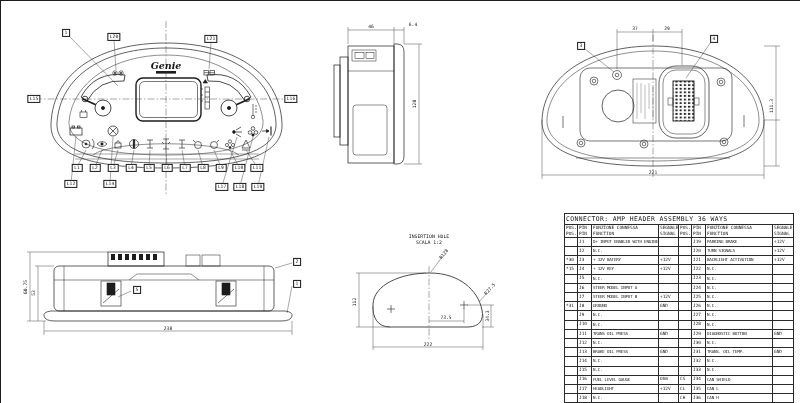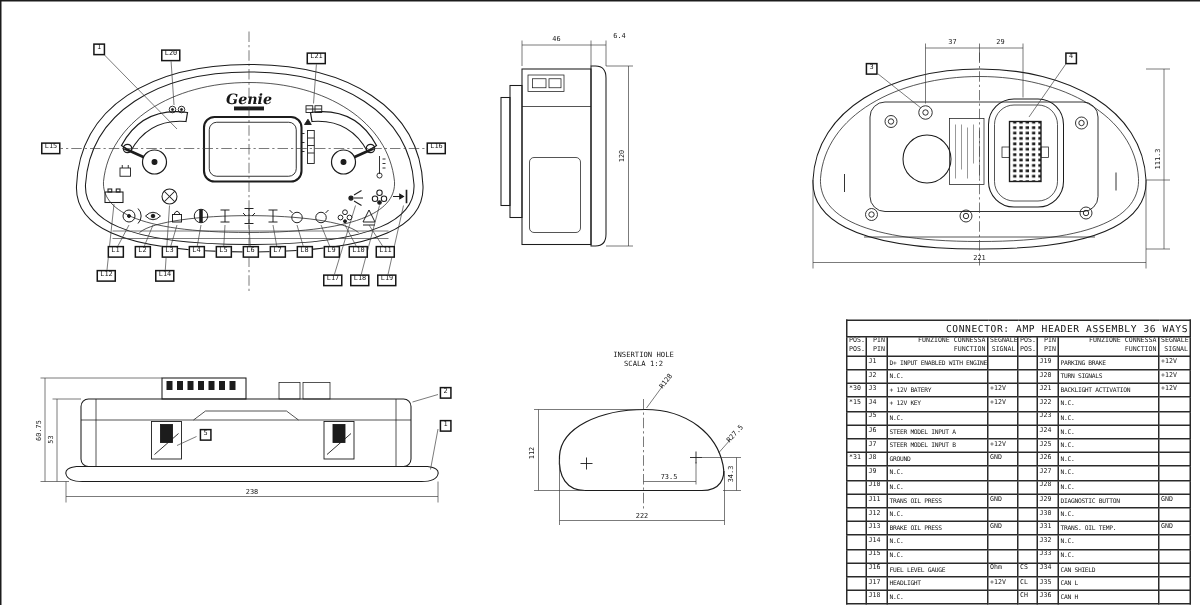--- a/index.html
+++ b/index.html
@@ -10,21 +10,21 @@
   svg text{font-family:"DejaVu Sans Mono",monospace;fill:#161616;font-size:4.6px}
   svg text.logo{font-family:"DejaVu Serif",serif;font-style:italic;font-weight:bold;font-size:9.5px}
   svg text.vtitle{font-size:4.8px}
   .co{position:absolute;transform:translate(-50%,-50%);border:0.7px solid #161616;background:#fff;
       font-size:4.6px;line-height:1.35;padding:0 1.5px;white-space:nowrap;z-index:5}
   .table-wrap{position:absolute;left:563px;top:212px;width:229px;background:#fff}
   .table-wrap table{width:100%;border-collapse:collapse;table-layout:fixed;
       font:4.4px/1.5 "DejaVu Sans Mono",monospace;color:#161616}
   .table-wrap th,.table-wrap td{border:0.6px solid #2a2a2a;padding:0 1px;overflow:hidden;
       white-space:nowrap;font-weight:normal;height:8.2px;text-align:left;vertical-align:middle}
-  .table-wrap th{text-align:right;line-height:1.35}
+  .table-wrap th{text-align:left;line-height:1.35}
   .table-wrap th.ttl{font-size:6.4px;height:10px;letter-spacing:0.4px}
   .table-wrap td.fn{font-size:4.2px;letter-spacing:-0.2px}
 </style>
 </head>
 <body>
 
 <div class="sheet">
 
   <svg class="panel" style="left:30px;top:8px" width="280" height="200" viewBox="0 0 280 200">
     <g stroke="#1c1c1c" stroke-width="0.7" fill="none">

